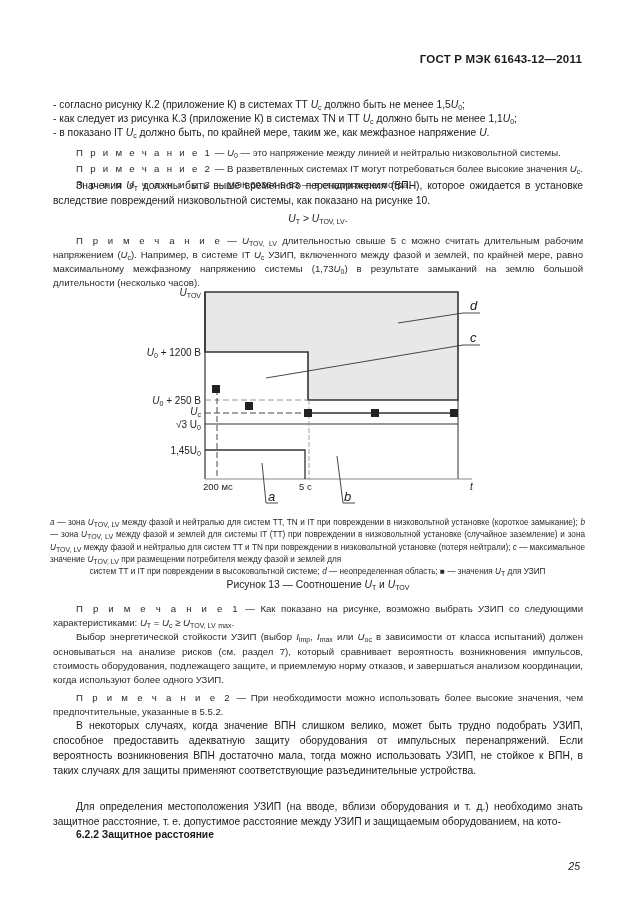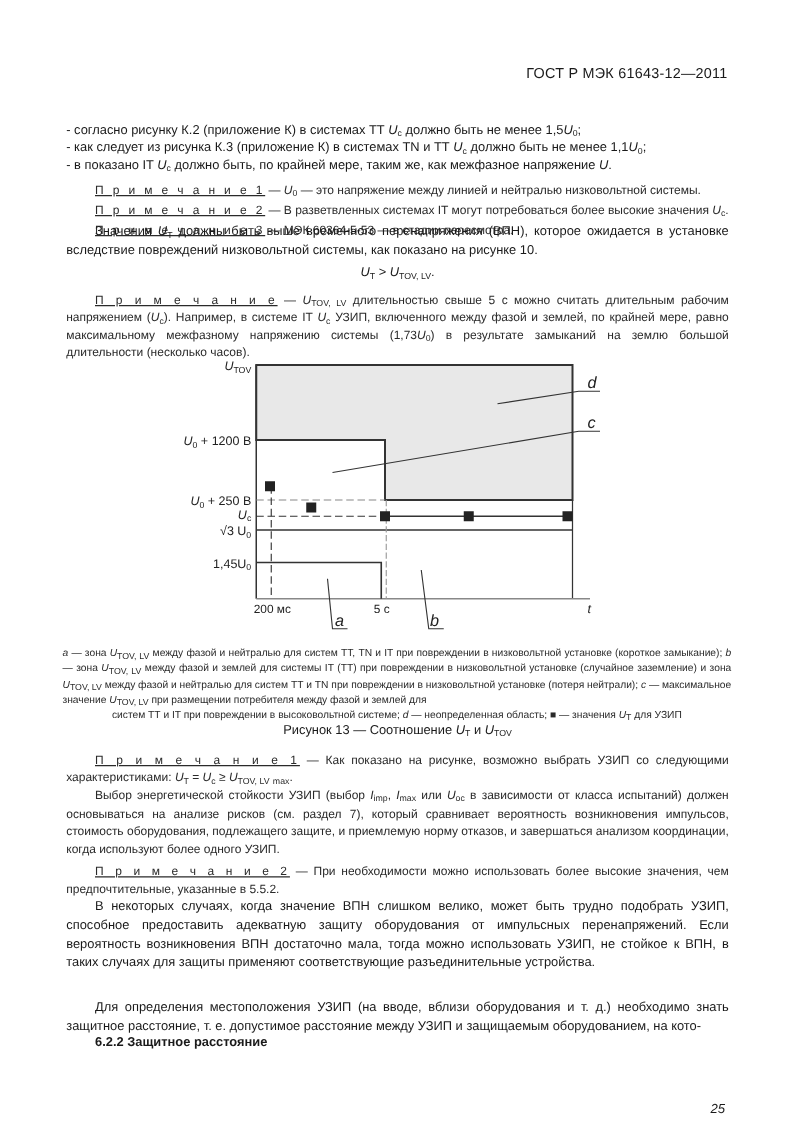--- a/index.html
+++ b/index.html
@@ -1,31 +1,31 @@
 <!DOCTYPE html>
 <html><head>
 <meta charset="utf-8">
 <style>
   html,body{margin:0;padding:0;background:#fff;}
   body{width:630px;height:913px;position:relative;overflow:hidden;
        font-family:"Liberation Sans",sans-serif;color:#1a1a1a;font-size:10.3px;line-height:14px;}
   .abs{position:absolute;}
-  .hdr{right:48px;top:52px;font-weight:normal;font-size:11.5px;letter-spacing:0.2px;}
+  .hdr{right:48px;top:52px;font-weight:bold;font-size:11.5px;letter-spacing:0.2px;}
   .para{position:absolute;left:53px;width:530px;text-align:justify;}
   .ind{text-indent:23px;}
   .note{font-size:9.6px;color:#2a2a2a;}
-  .sp{letter-spacing:2.3px;text-decoration:underline;}
+  .sp{letter-spacing:2.3px;}
   .center{text-align:center;}
   sub{font-size:7px;vertical-align:-2px;line-height:0;}
   i{font-style:italic;}
   .cap{font-size:8.2px;line-height:12.3px;color:#2a2a2a;left:50px;width:535px;text-align:justify;}
   .cap .last{text-align:center;display:block;}
   .bold{font-weight:bold;}
   svg text{font-family:"Liberation Sans",sans-serif;}
-  .pagenum{right:50px;top:880px;font-size:10.5px;font-style:italic;}
+  .pagenum{right:50px;top:859px;font-size:10.5px;font-style:italic;}
 </style>
 </head>
 <body>
 
 <div class="abs hdr">ГОСТ Р МЭК 61643-12—2011</div>
 
 <div class="para" style="top:98px;">
   <div><span>- согласно рисунку К.2 (приложение К) в системах ТТ </span><i>U</i><sub>c</sub><span> должно быть не менее 1,5</span><i>U</i><sub>0</sub><span>;</span></div>
   <div><span>- как следует из рисунка К.3 (приложение К) в системах TN и ТТ </span><i>U</i><sub>c</sub><span> должно быть не менее 1,1</span><i>U</i><sub>0</sub><span>;</span></div>
   <div><span>- в показано IT </span><i>U</i><sub>c</sub><span> должно быть, по крайней мере, таким же, как межфазное напряжение </span><i>U</i><span>.</span></div>

